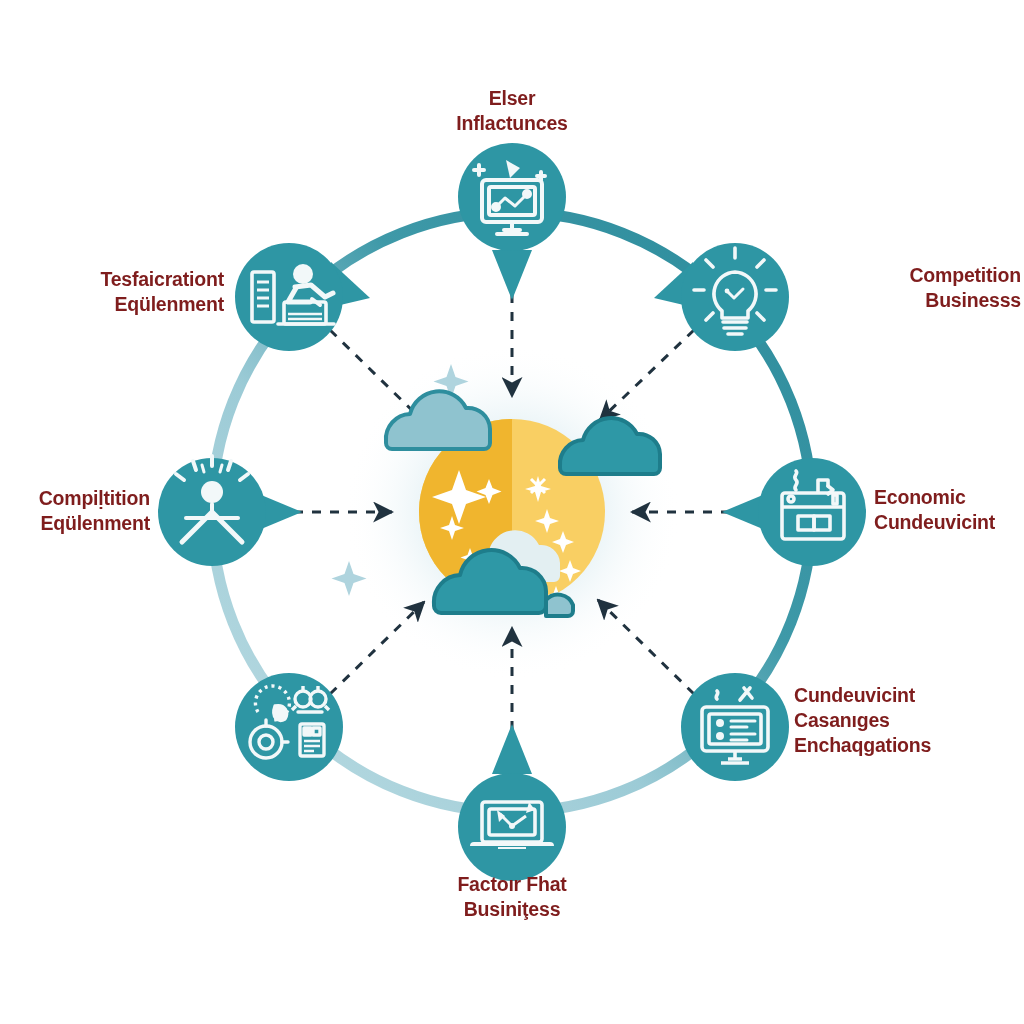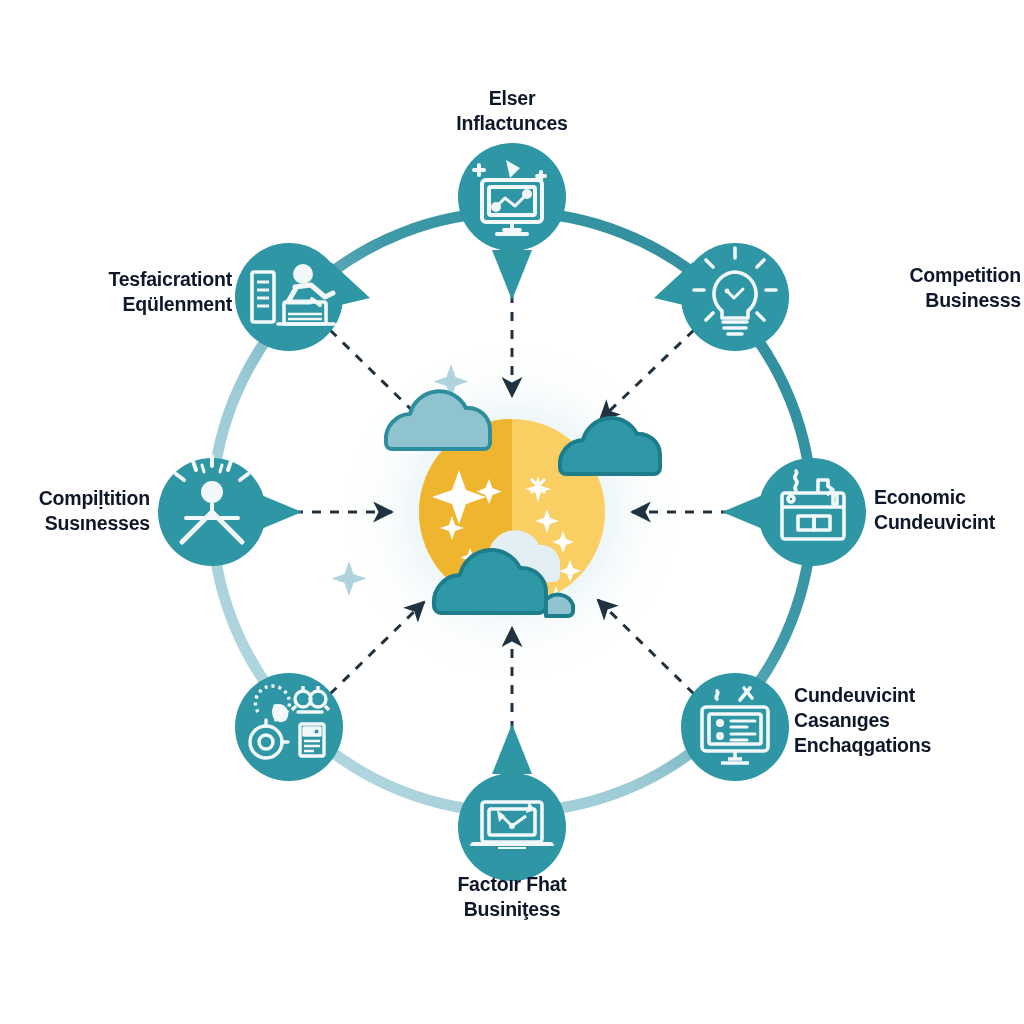--- a/index.html
+++ b/index.html
@@ -6,21 +6,21 @@
   body{
     width:1024px;height:1024px;
     background:#ffffff;
     font-family:"Liberation Sans", sans-serif;
     overflow:hidden;
   }
   #stage{position:relative;width:1024px;height:1024px;}
   #diagram{position:absolute;inset:0;}
   .lbl{
     position:absolute;
-    color:#0f172a;
+    color:#7f1d1d;
     font-weight:700;
     font-size:19.5px;
     line-height:25px;
     letter-spacing:-0.2px;
     white-space:pre-line;
   }
   .lbl.r{text-align:right;}
   .lbl.l{text-align:left;}
   .lbl.c{text-align:center;}
 </style>
@@ -254,18 +254,18 @@
 
   <div class="lbl l" style="left:794px; top:683px; width:230px;">Cundeuvicint
 Casanıges
 Enchaqgations</div>
 
   <div class="lbl c" style="left:382px; top:872px; width:260px;">Factoır Fhat
 Businiţess</div>
 
 
   <div class="lbl r" style="left:0px; top:486px; width:150px;">Compiḷtition
-Susınesses</div>
-
-  <div class="lbl r" style="left:16px; top:267px; width:216px;text-align:right;">Tesfaicrationt
 Eqülenment</div>
 
+  <div class="lbl r" style="left:8px; top:267px; width:216px;text-align:right;">Tesfaicrationt
+Eqülenment</div>
+
 </div>
 
 </body></html>

